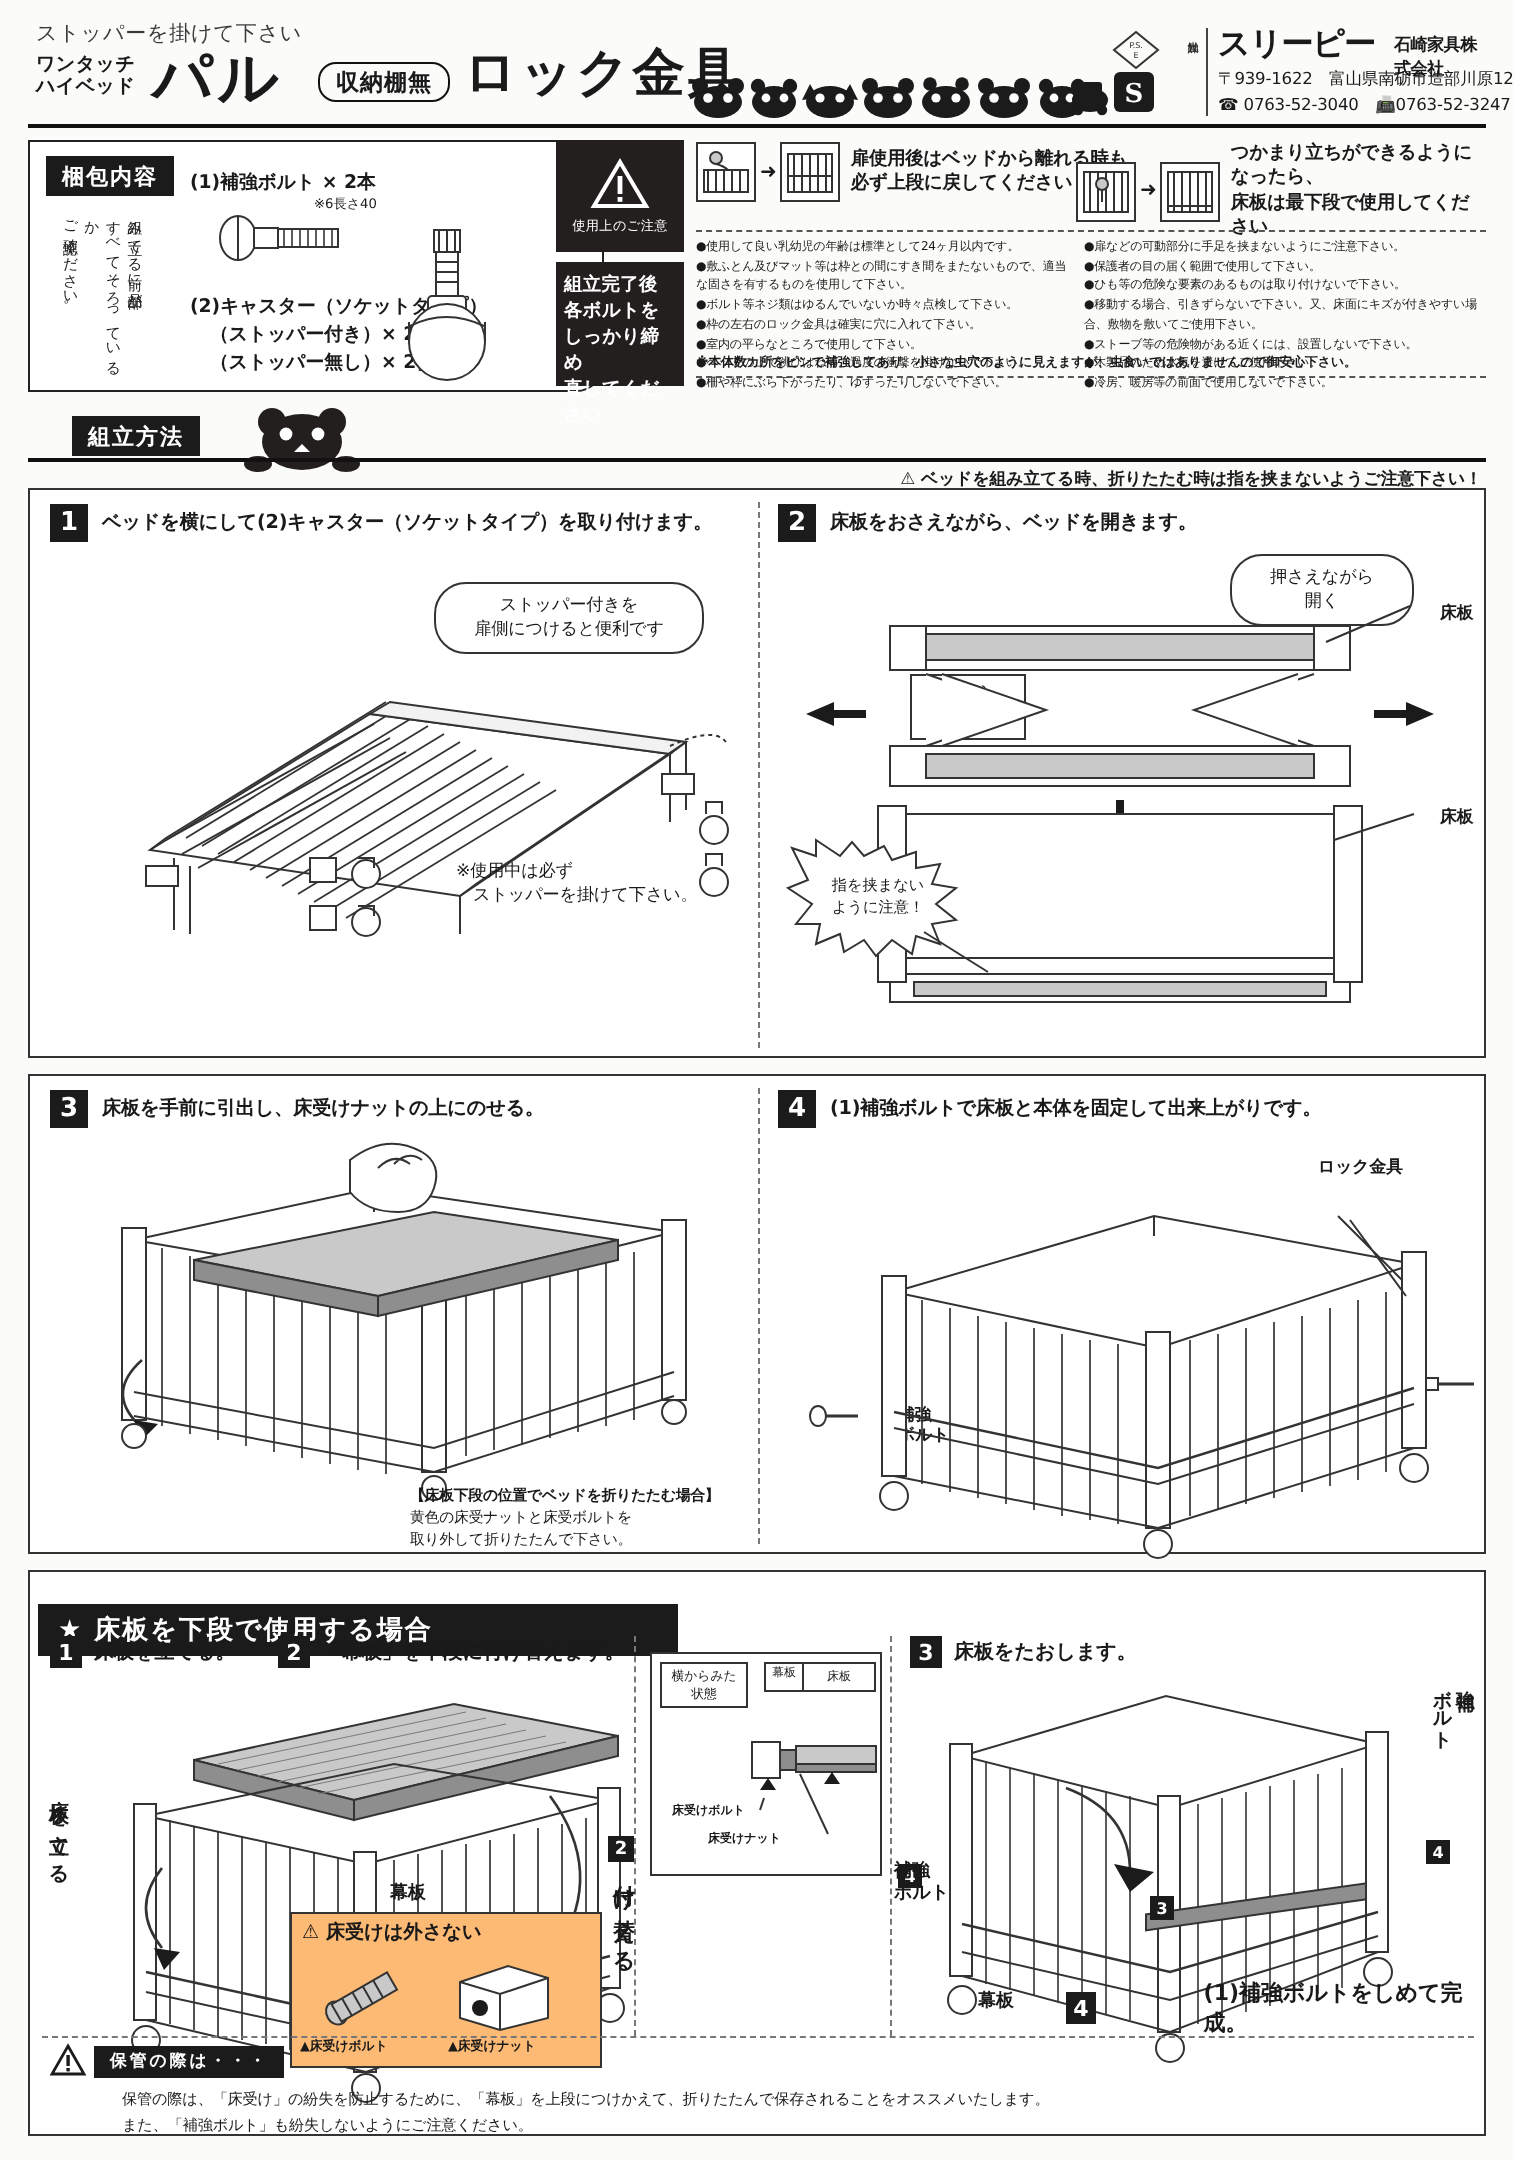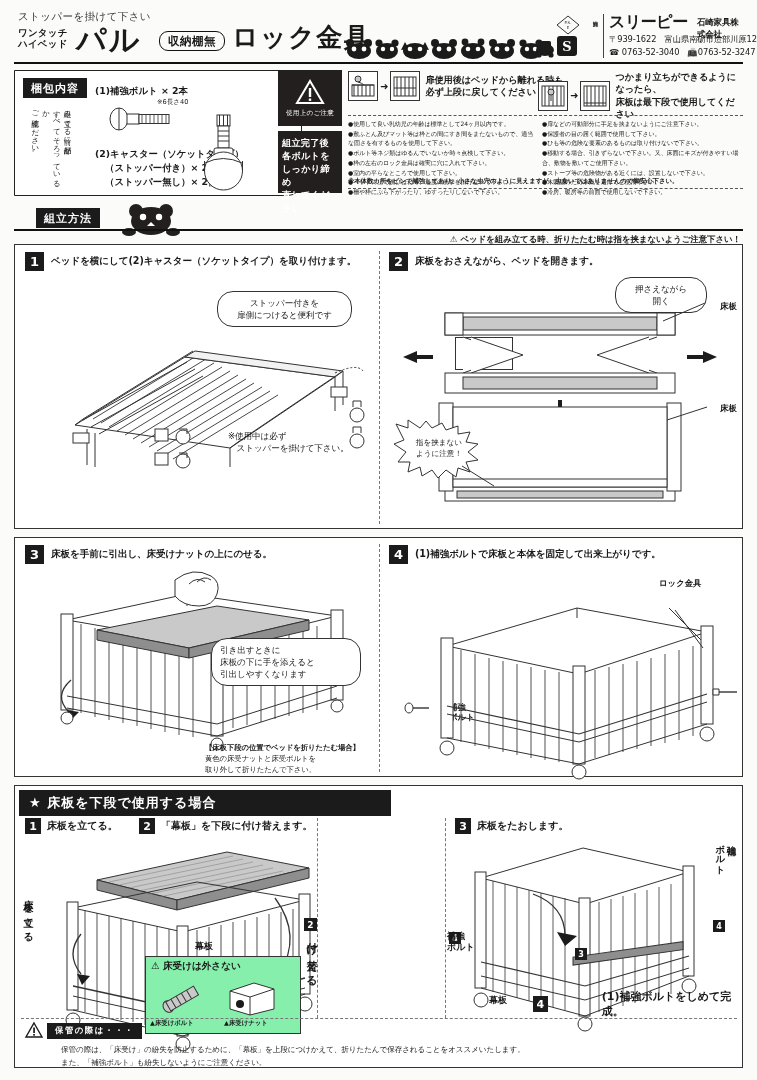--- a/index.html
+++ b/index.html
@@ -611,23 +611,20 @@
       <path d="M34 112 q-18 16 -2 32" class="ln2" marker-end=""></path>
       <path d="M30 142 l4 10 l8 -8z" class="fillk"></path>
 
       <g class="ln">
         <circle cx="30" cy="150" r="6" fill="#fff"></circle>
         <circle cx="180" cy="176" r="6" fill="#fff"></circle>
         <circle cx="300" cy="138" r="6" fill="#fff"></circle>
       </g>
     </svg>
 
-    <div class="bubble" style="left: 196px; top: 100px; width: 150px; text-align: left; white-space: pre-line;">引き出すときに
-床板の下に手を添えると
-引出しやすくなります</div>
 
     <div class="smalltxt" style="left:190px; top:205px; font-weight:bold;">【床板下段の位置でベッドを折りたたむ場合】</div>
     <div class="smalltxt" style="left: 190px; top: 216px; white-space: pre-line;" style2="">黄色の床受ナットと床受ボルトを
 取り外して折りたたんで下さい。</div>
 
     <div class="stephead" style="position:absolute; left:374px; top:7px;">
       <div class="stepnum">4</div>
       <div class="t">(1)補強ボルトで床板と本体を固定して出来上がりです。</div>
     </div>
 
@@ -679,21 +676,21 @@
         <path d="M310 104 L330 104" stroke-width="1.4"></path>
         <path d="M306 101 h6 v6 h-6z" fill="#fff"></path>
 
         <path d="M22 120 L2 120" stroke-width="1.4"></path>
         <ellipse cx="2" cy="120" rx="4" ry="5" fill="#fff"></ellipse>
       </g>
     </svg>
   </div>
 
   <div class="panel" style="left:14px; top:785px; width:729px; height:283px;">
-    <div class="starbar" style="left:4px; top:4px; width:372px;">★ 床板を下段で使用する場合</div>
+    <div class="starbar" style="left:4px; top:16px; width:320px;">★ 床板を下段で使用する場合</div>
 
     <div class="dash-v" style="left:302px; top:32px; height:200px;"></div>
     <div class="dash-v" style="left:430px; top:32px; height:200px;"></div>
 
     <div class="sub-step" style="position:absolute; left:10px; top:32px;">
       <div class="n">1</div>
       <div class="t">床板を立てる。</div>
     </div>
 
     <div class="sub-step" style="position:absolute; left:124px; top:32px;">
@@ -765,22 +762,43 @@
       <path d="M236 130 l7 14 l11 -11z" class="fillk"></path>
     </svg>
 
     <div class="leadlbl" style="left:180px; top:154px; font-size:9px;">幕板</div>
 
     <div style="position:absolute; left:288px; top:132px; display:flex; flex-direction:column; align-items:center; gap:3px;">
       <div class="n" style="width:13px;height:13px;background:#1b1b1b;color:#fff;font-size:9px;display:flex;align-items:center;justify-content:center;font-weight:bold;">2</div>
       <div class="vtxt" style="font-size:11px; font-weight:bold; letter-spacing:2px;">付け替える</div>
     </div>
 
-
-    <div style="position:absolute; left:130px; top:170px; width:156px; height:78px; border:1.1px solid #333; background:#86efac;">
+    <div style="position:absolute; left:310px; top:40px; width:116px; height:112px; border:1.1px solid #333; background:#fff;">
+      <div class="boxlabel" style="left: 4px; top: 4px; width: 44px; font-size: 6.4px; padding: 2px 3px; white-space: pre-line;">横からみた
+状態</div>
+      <div style="position:absolute; left:56px; top:4px; display:flex; gap:0;">
+        <div style="border:1px solid #333; font-size:6px; padding:2px 3px; width:20px; text-align:center; line-height:1.1;">幕板</div>
+        <div style="border:1px solid #333; border-left:none; font-size:6px; padding:2px 5px; width:36px; text-align:center;">床板</div>
+      </div>
+      <svg style="position:absolute; left:50px; top:36px;" width="64" height="34" viewBox="0 0 64 34">
+        <rect x="0" y="8" width="14" height="18" class="fillw"></rect>
+        <rect x="14" y="12" width="8" height="10" class="filld"></rect>
+        <rect x="22" y="10" width="40" height="9" class="fillg"></rect>
+        <rect x="22" y="19" width="40" height="4" class="filld"></rect>
+        <path d="M8 26 l4 6 l-8 0z" class="fillk"></path>
+        <path d="M40 23 l4 6 l-8 0z" class="fillk"></path>
+      </svg>
+      <div style="position:absolute; left:10px; top:74px; font-size:6px; font-weight:bold;">床受けボルト</div>
+      <div style="position:absolute; left:28px; top:88px; font-size:6px; font-weight:bold;">床受けナット</div>
+      <svg style="position:absolute; left:0; top:0;" width="116" height="112">
+        <path d="M54 78 L56 72 M88 90 L74 60" class="ln" stroke-width=".8"></path>
+      </svg>
+    </div>
+
+    <div style="position:absolute; left:130px; top:170px; width:156px; height:78px; border:1.1px solid #333; background:#fdba74;">
       <div style="position:absolute; left:5px; top:3px; font-size:9.6px; font-weight:bold;">⚠ 床受けは外さない</div>
       <svg style="position:absolute; left:12px; top:24px;" width="50" height="34" viewBox="0 0 50 34">
         <g transform="rotate(-30 25 17)">
           <ellipse cx="8" cy="17" rx="5" ry="6" class="fillg"></ellipse>
           <rect x="8" y="12" width="32" height="10" class="fillg"></rect>
           <path d="M14 12 v10 M20 12 v10 M26 12 v10 M32 12 v10" class="ln" stroke-width=".7"></path>
         </g>
       </svg>
       <svg style="position:absolute; left:78px; top:22px;" width="56" height="38" viewBox="0 0 56 38">
         <path d="M6 12 L30 4 L50 10 L50 30 L26 36 L6 30 Z" class="fillw"></path>

